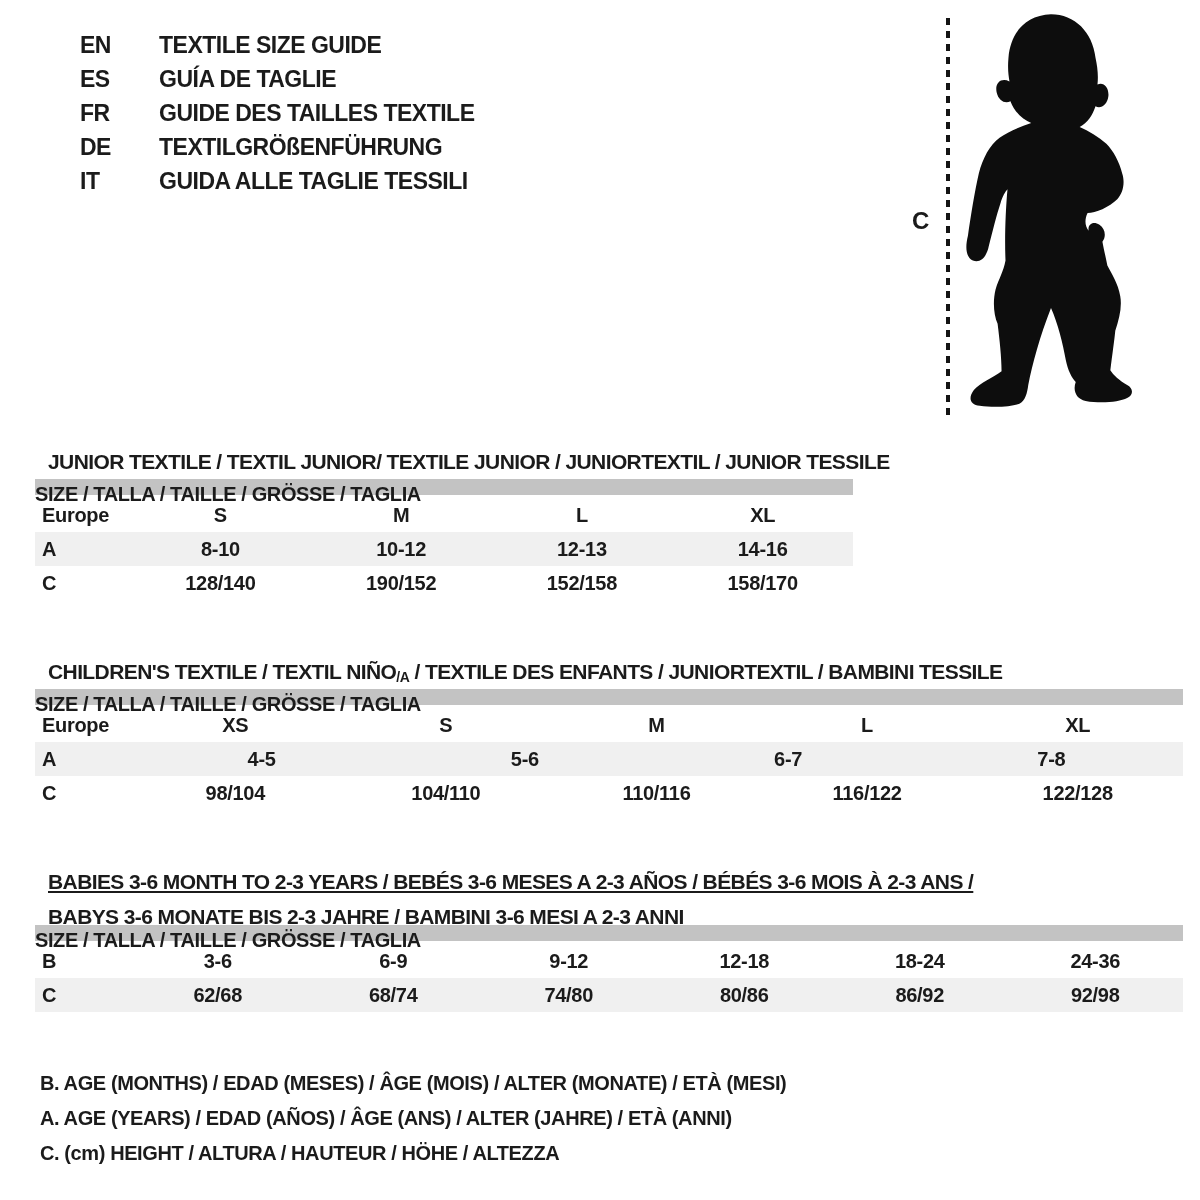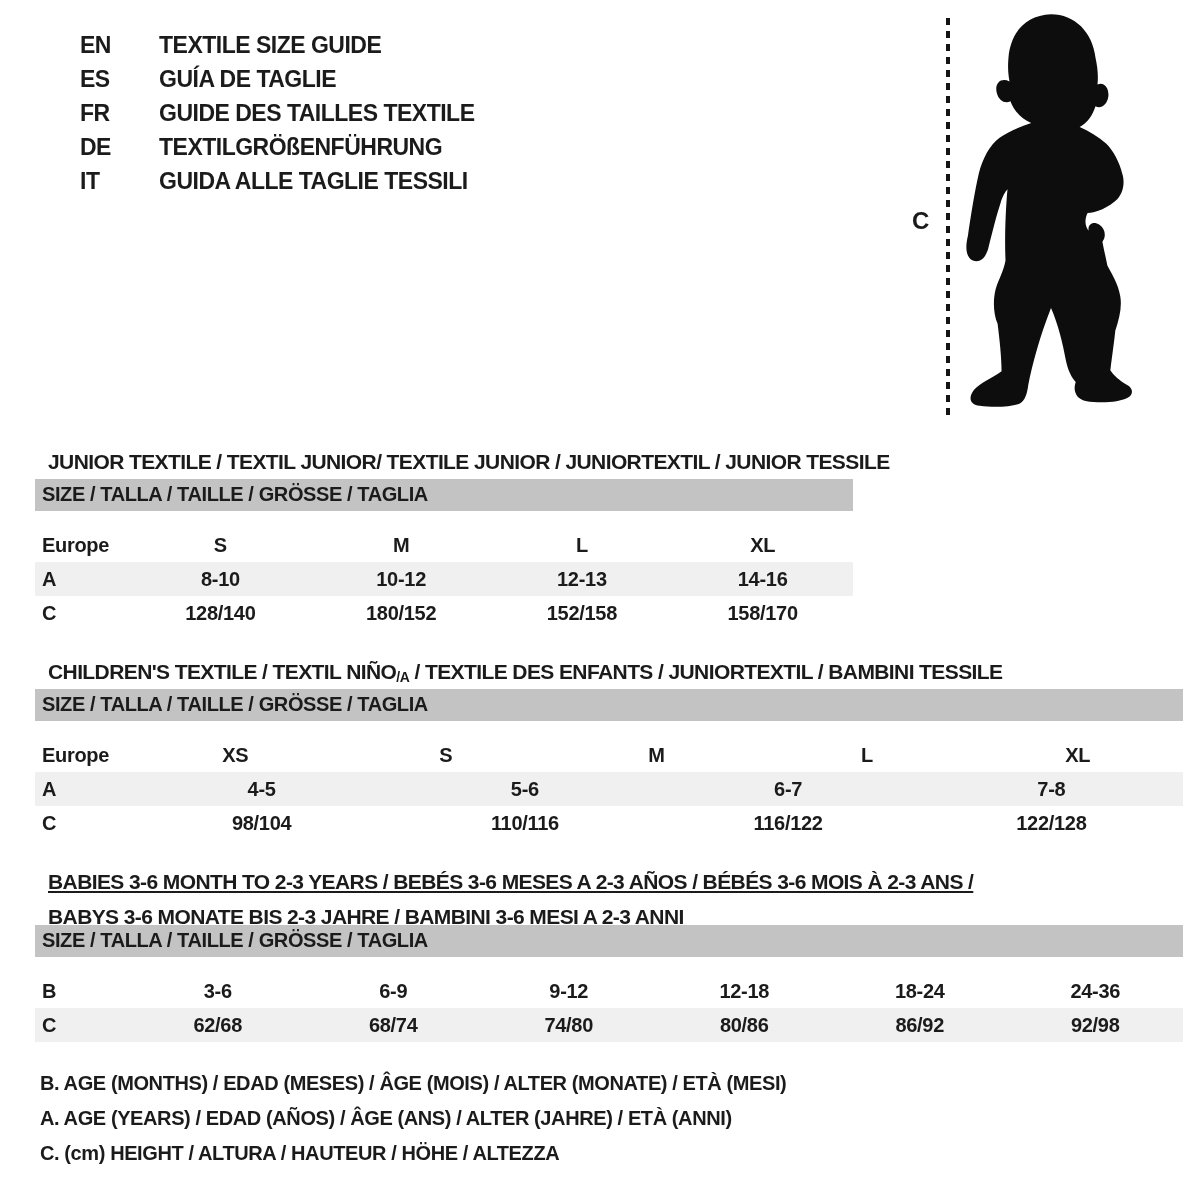--- a/index.html
+++ b/index.html
@@ -36,24 +36,23 @@
   #t2-title { top: 643px; }
   #t3-title { top: 847px; line-height: 35px; text-decoration: underline; }
   .title-sub { font-size: 14px; position: relative; top: 3px; letter-spacing: -0.5px; }
 
   
   .size-table { position: absolute; left: 35px; }
   #t1 { top: 479px; width: 818px; }
   #t2 { top: 689px; width: 1148px; }
   #t3 { top: 925px; width: 1148px; }
   .thead {
-    height: 32px; line-height: 30px;
-    padding-left: 7px;
+    height: 16px; line-height: 30px;
     font-size: 20px; letter-spacing: -0.4px;
-    margin-bottom: 17px;
+    margin-bottom: 3px;
   }
   .trow { display: flex; height: 34px; line-height: 34px; font-size: 20px; letter-spacing: -0.3px; }
   .rlabel { width: 88px; flex: 0 0 88px; padding-left: 7px; }
   .cell { flex: 1 1 0; text-align: center; }
 
   
   .footnotes { position: absolute; left: 40px; top: 1066px; font-size: 20px; line-height: 35px; letter-spacing: -0.4px; }
 </style>
 </head>
 <body>
@@ -148,21 +147,21 @@
         <div class="trow" style="background: rgb(240, 240, 240);">
           <span class="rlabel">A</span>
           <span class="cell">8-10</span>
           <span class="cell">10-12</span>
           <span class="cell">12-13</span>
           <span class="cell">14-16</span>
         </div>
         <div class="trow">
           <span class="rlabel">C</span>
           <span class="cell">128/140</span>
-          <span class="cell">180/152</span>
+          <span class="cell">190/152</span>
           <span class="cell">152/158</span>
           <span class="cell">158/170</span>
         </div>
       </div>
   </section>
 
   <h2 class="table-title" id="t2-title"><span>CHILDREN'S TEXTILE / TEXTIL NIÑO</span><span class="title-sub">/A</span><span> / TEXTILE DES ENFANTS / JUNIORTEXTIL / BAMBINI TESSILE</span></h2>
   <section class="size-table" id="t2">
     <div class="thead" style="background: rgb(195, 195, 195);">SIZE / TALLA / TAILLE / GRÖSSE / TAGLIA</div>
     <div class="rows">
@@ -177,20 +176,21 @@
         <div class="trow" style="background: rgb(240, 240, 240);">
           <span class="rlabel">A</span>
           <span class="cell">4-5</span>
           <span class="cell">5-6</span>
           <span class="cell">6-7</span>
           <span class="cell">7-8</span>
         </div>
         <div class="trow">
           <span class="rlabel">C</span>
           <span class="cell">98/104</span>
+          <span class="cell">104/110</span>
           <span class="cell">110/116</span>
           <span class="cell">116/122</span>
           <span class="cell">122/128</span>
         </div>
       </div>
   </section>
 
   <h2 class="table-title" id="t3-title">
     <div>BABIES 3-6 MONTH TO 2-3 YEARS / BEBÉS 3-6 MESES A 2-3 AÑOS / BÉBÉS 3-6 MOIS À 2-3 ANS /</div>
     <div>BABYS 3-6 MONATE BIS 2-3 JAHRE / BAMBINI 3-6 MESI A 2-3 ANNI</div>

